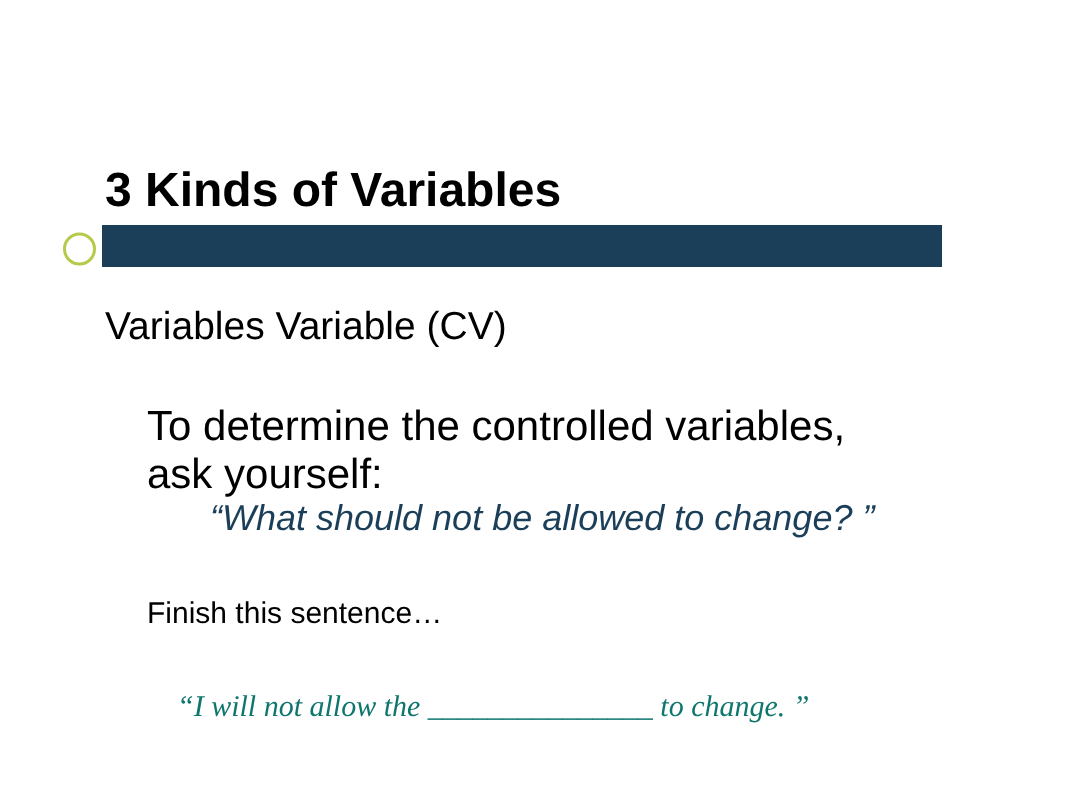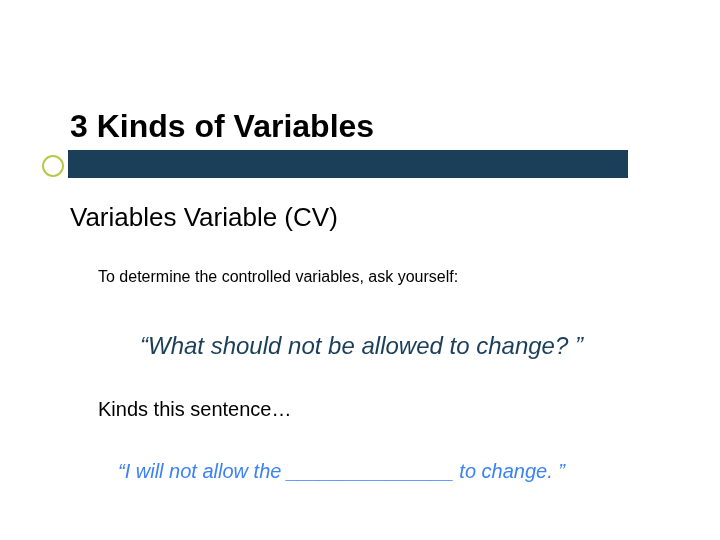--- a/index.html
+++ b/index.html
@@ -47,21 +47,21 @@
     position: absolute;
     left: 70px;
     top: 202px;
     font-size: 26px;
     color: #000000;
   }
   .body1 {
     position: absolute;
     left: 98px;
     top: 268px;
-    font-size: 16px;
+    font-size: 28px;
     color: #000000;
   }
   .quote1 {
     position: absolute;
     left: 140px;
     top: 332px;
     font-size: 24px;
     font-style: italic;
     color: #1b3f59;
   }
@@ -71,28 +71,29 @@
     top: 398px;
     font-size: 20px;
     color: #000000;
   }
   .quote2 {
     position: absolute;
     left: 118px;
     top: 460px;
     font-size: 20px;
     font-style: italic;
-    color: #3b82f6;
+    color: #0f766e;
+    font-family: Liberation Serif, serif;
   }
 </style>
 </head>
 <body>
 
 <div class="slide">
   <div class="title">3 Kinds of Variables</div>
   <div class="bar"></div>
   <div class="bullet-dot"></div>
   <div class="subtitle">Variables Variable (CV)</div>
   <div class="body1">To determine the controlled variables, ask yourself:</div>
   <div class="quote1">“What should not be allowed to change? ”</div>
-  <div class="body2">Kinds this sentence…</div>
+  <div class="body2">Finish this sentence…</div>
   <div class="quote2">“I will not allow the _______________ to change. ”</div>
 </div>
 
 </body></html>

